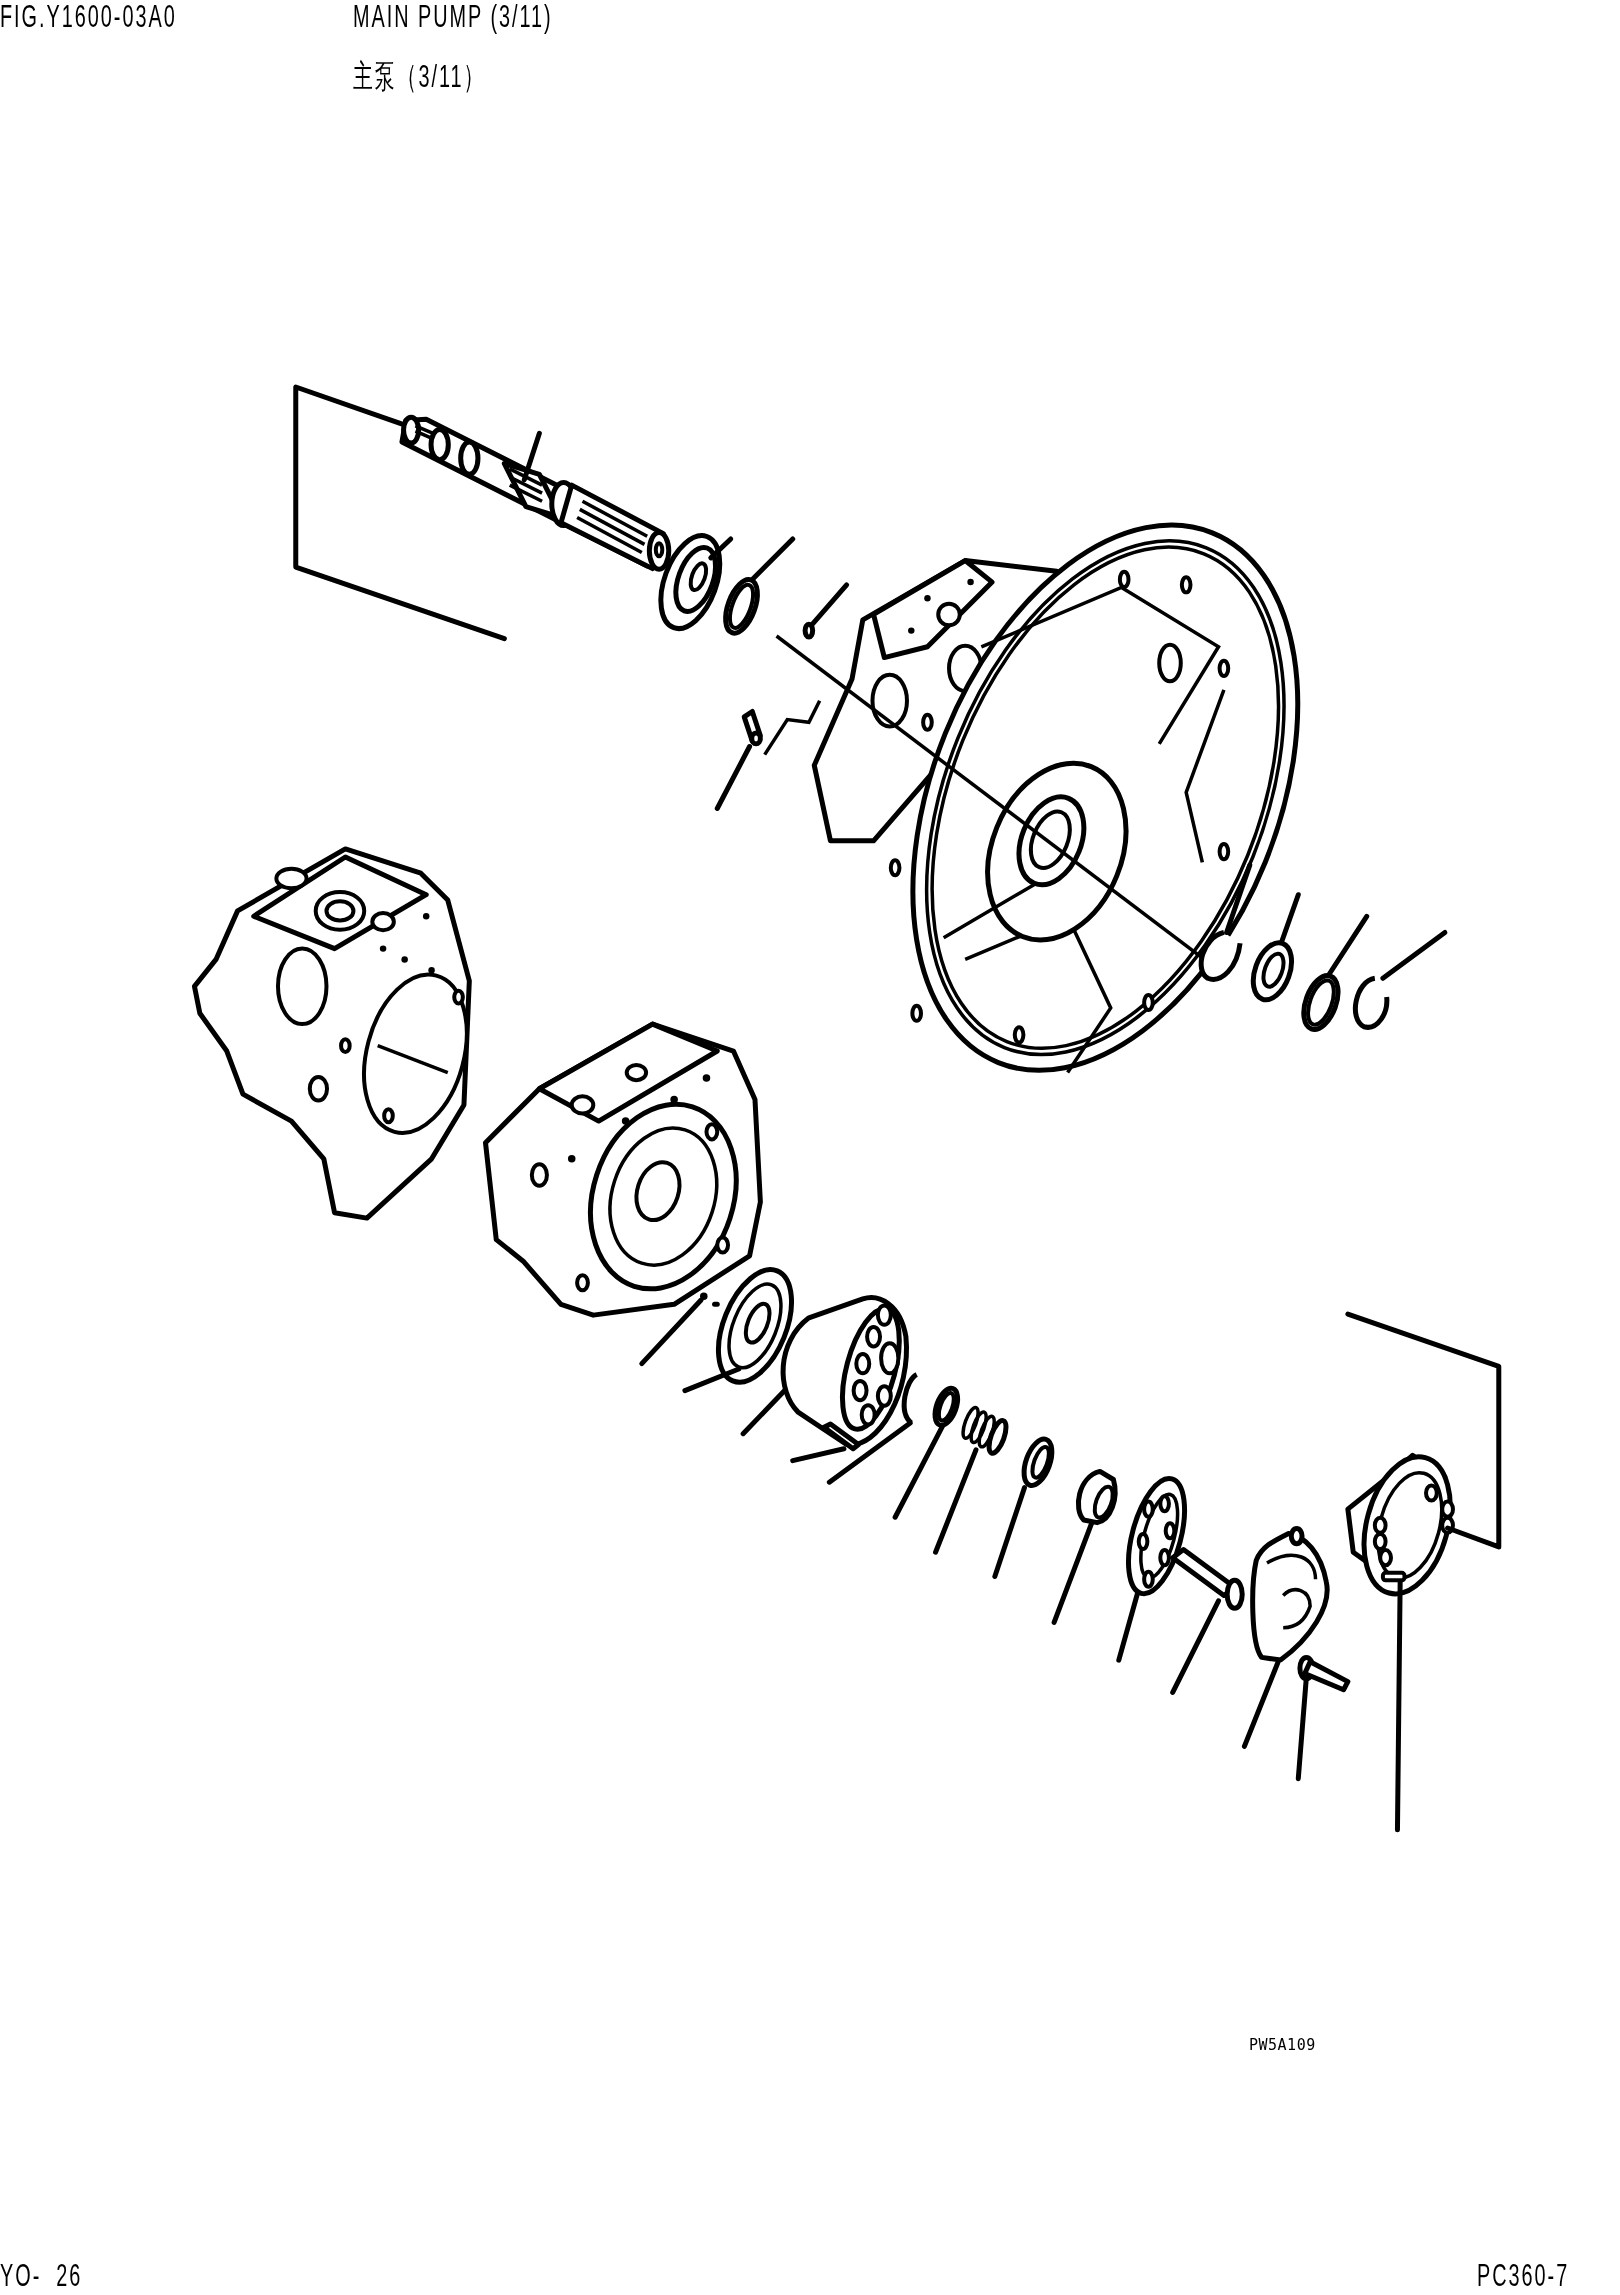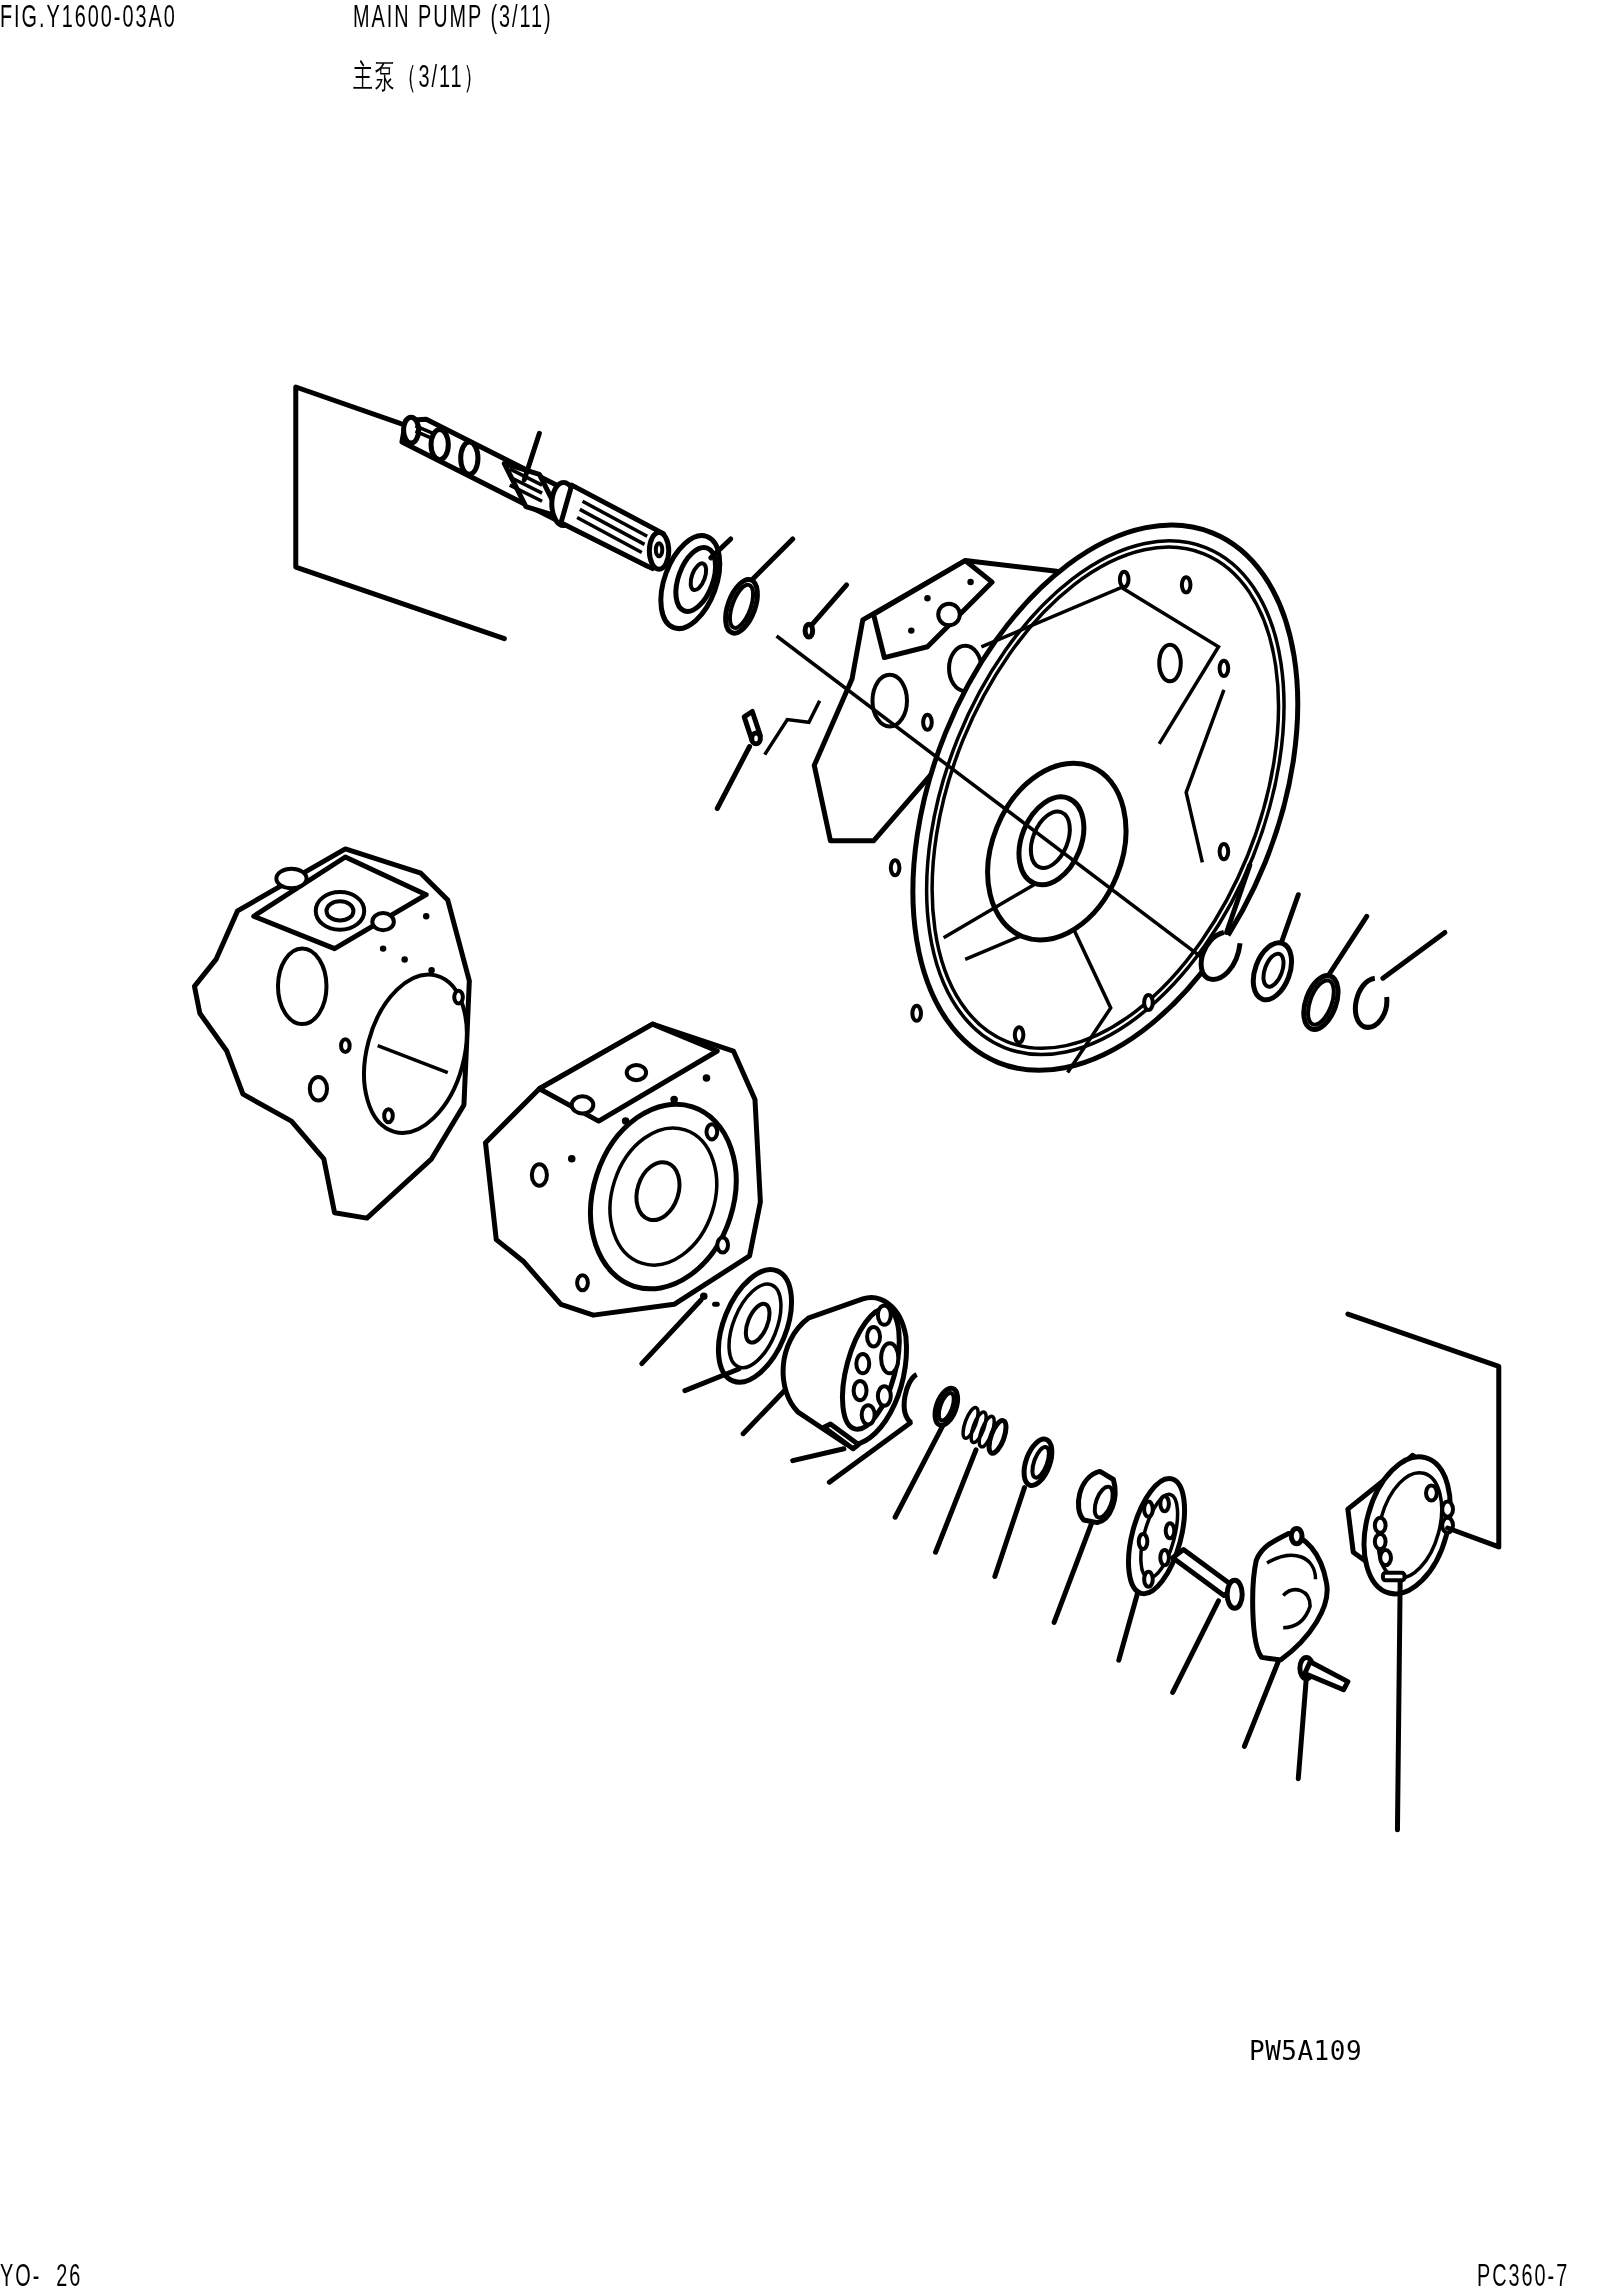--- a/index.html
+++ b/index.html
@@ -5,21 +5,21 @@
   html, body { margin: 0; padding: 0; background: #ffffff; }
   body { width: 1621px; height: 2295px; position: relative; overflow: hidden;
          font-family: "DejaVu Sans Mono", "Liberation Mono", monospace; color: #000; }
   .txt { position: absolute; white-space: pre; line-height: 1; color: #000; }
   .hdr { font-family: "Liberation Sans Narrow", "Liberation Sans", sans-serif;
          font-size: 32px; letter-spacing: 3.2px; transform: scaleX(0.62); transform-origin: left top; }
   #fig-no { left: 0; top: 0; }
   #title-en { left: 353px; top: 0; }
   #title-cn { left: 353px; top: 60px; }
   #ill-code { left: 1249px; top: 2038px; font-family: "DejaVu Sans Mono", monospace;
-              font-size: 26px; letter-spacing: 0.5px; }
+              font-size: 15px; letter-spacing: 0.5px; }
   #footer-left { left: 0; top: 2259px; font-size: 32px; }
   #footer-right { right: 0; top: 2259px; font-size: 32px; }
   svg#drawing { position: absolute; left: 0; top: 0; width: 1621px; height: 2295px; }
   svg#drawing * { vector-effect: non-scaling-stroke; }
   .ln { stroke: #000; stroke-width: 5; fill: none; stroke-linecap: round; stroke-linejoin: round; }
   .thin { stroke: #000; stroke-width: 3.5; fill: none; }
   .part { stroke: #000; stroke-width: 5; fill: #fff; stroke-linejoin: round; }
   .hole { stroke: #000; stroke-width: 4; fill: #fff; }
   .dot  { fill: #000; }
 </style>

